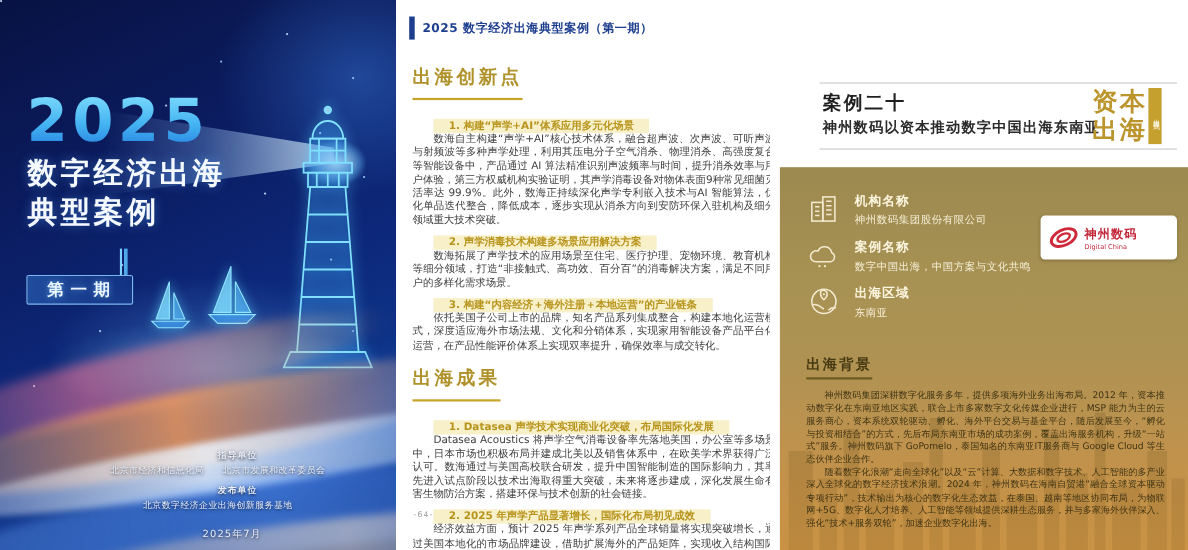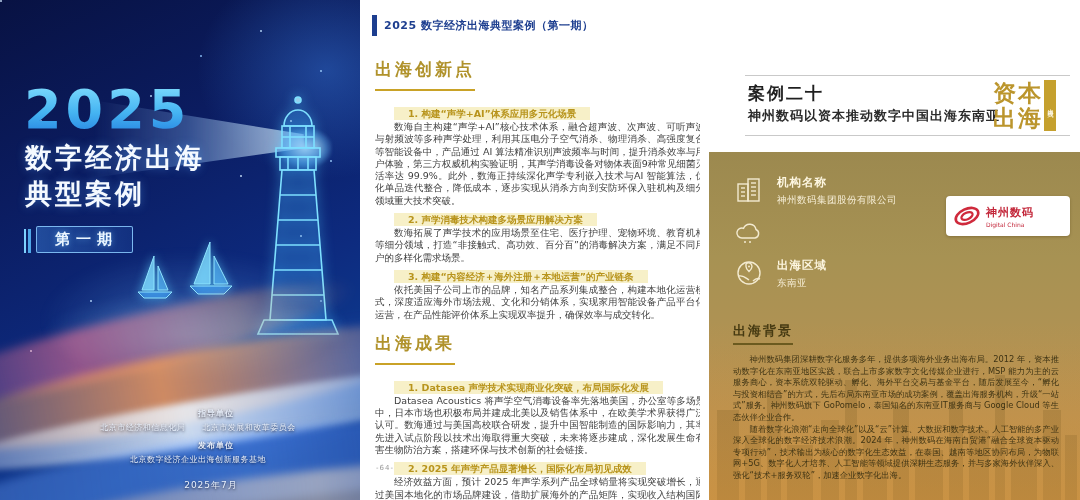--- a/index.html
+++ b/index.html
@@ -18,21 +18,21 @@
     box-shadow: 260px 30px #bfe0ff, 320px 70px #9fd0ff, 200px 55px #8fc6ff, 150px 95px #bfe0ff,
       290px 120px #dff0ff, 330px 160px #9fd0ff, 240px 175px #cfe6ff, 60px 200px #8fc6ff,
       110px 240px #bfe0ff, 300px 235px #cfe6ff, 40px 120px #9fd0ff, 180px 150px #dff0ff,
       90px 300px #bfe0ff, 320px 300px #9fd0ff, 30px 350px #cfe6ff; opacity:.9; }
   .cover-year { position:absolute; left:24px; top:78px; font-size:54px; font-weight:800; letter-spacing:4px;
     background:linear-gradient(180deg,#8be4ff 0%,#45b4f2 55%,#1f77dd 100%);
     -webkit-background-clip:text; background-clip:text; color:transparent;
     text-shadow:0 0 18px rgba(60,160,255,.0); }
   .cover-title { position:absolute; left:25px; top:140px; color:#f4f9ff; font-weight:800;
     font-size:27px; letter-spacing:3px; line-height:36px; text-shadow:0 0 10px rgba(90,170,255,.45); }
-  .issue-badge { position:absolute; left:24px; top:226px; display:flex; align-items:flex-end; }
+  .issue-badge { position:absolute; left:24px; top:226px; display:flex; align-items:flex-end;flex-direction:column; }
   .issue-bars { width:7px; height:24px; margin-right:5px;
     background:linear-gradient(90deg,#7fd2ff 0 2px, transparent 2px 4px, #4fa8e8 4px 7px); }
   .issue-box { border:1px solid rgba(140,205,255,.85); background:linear-gradient(90deg,rgba(60,130,220,.45),rgba(40,90,180,.25));
     color:#eaf6ff; font-size:15px; font-weight:700; letter-spacing:6px; padding:3px 14px 3px 18px;
     border-radius:2px; text-shadow:0 0 6px rgba(120,200,255,.6); }
   .beam { position:absolute; left:92px; top:100px; width:212px; height:78px;
     background:linear-gradient(to left, rgba(225,245,255,.85), rgba(150,200,255,.35) 55%, rgba(120,180,255,0));
     clip-path:polygon(0 0, 100% 44%, 100% 62%, 0 100%); filter:blur(1.5px); opacity:.85; }
   .lamp-glow { position:absolute; left:278px; top:128px; width:54px; height:40px;
     background:radial-gradient(ellipse at center, rgba(240,250,255,.95), rgba(120,200,255,.4) 55%, transparent 75%); filter:blur(1px); }
@@ -262,20 +262,24 @@
             <div class="info-value">神州数码集团股份有限公司</div>
           </div>
         </div>
 
         <div class="info-row">
           <svg class="info-icon" viewBox="0 0 32 32" fill="none" stroke="currentColor" stroke-width="1.4">
             <path d="M9 22 a5 5 0 1 1 1.6-9.7 A6.5 6.5 0 0 1 23 13.5 a4.5 4.5 0 0 1 -1 8.5 z"></path>
             <circle cx="12" cy="26" r="1" fill="currentColor" stroke="none"></circle>
             <circle cx="17" cy="26" r="1" fill="currentColor" stroke="none"></circle>
           </svg>
+          <div class="info-texts">
+            <div class="info-label">案例名称</div>
+            <div class="info-value">数字中国出海，中国方案与文化共鸣</div>
+          </div>
         </div>
 
         <div class="info-row">
           <svg class="info-icon" viewBox="0 0 32 32" fill="none" stroke="currentColor" stroke-width="1.4">
             <circle cx="16" cy="16" r="11"></circle>
             <path d="M13 7 a3.5 3.5 0 0 1 6 2.5 c0 2.2-3 5-3 5 s-3-2.8-3-5 z"></path>
             <circle cx="16" cy="9.5" r="1" fill="currentColor" stroke="none"></circle>
             <path d="M6 19 c4 -1 7 2 10 4 M20 24 c2-2 5-3 7-2"></path>
           </svg>
           <div class="info-texts">

